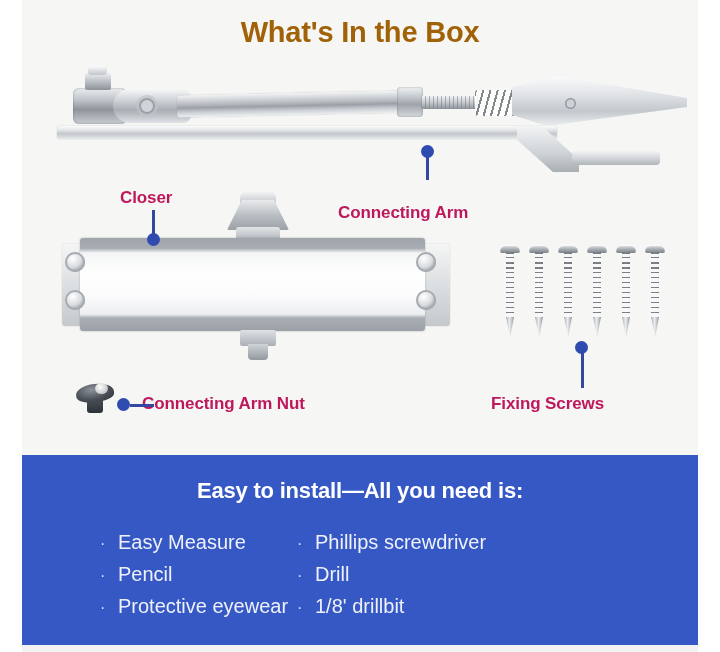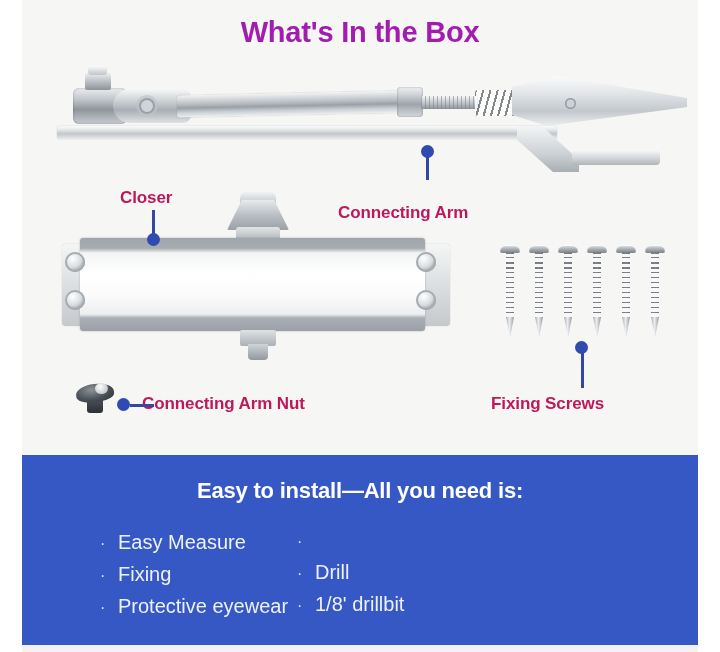--- a/index.html
+++ b/index.html
@@ -32,21 +32,21 @@
   
   .title {
     position: absolute;
     left: 0;
     top: 16px;
     width: 676px;
     text-align: center;
     font-size: 29px;
     font-weight: bold;
     letter-spacing: -0.2px;
-    color: #a21caf;
+    color: #a16207;
   }
 
   
   .label {
     position: absolute;
     font-size: 17px;
     font-weight: bold;
     color: #be185d;
     white-space: nowrap;
     letter-spacing: -0.1px;
@@ -461,31 +461,32 @@
 
     <div class="panel-cols">
 
       <div class="panel-col left">
         <div class="need-item">
           <span class="need-bullet">·</span>
           <span>Easy Measure</span>
         </div>
         <div class="need-item">
           <span class="need-bullet">·</span>
-          <span>Fixing</span>
+          <span>Pencil</span>
         </div>
         <div class="need-item">
           <span class="need-bullet">·</span>
           <span>Protective eyewear</span>
         </div>
       </div>
 
       <div class="panel-col right">
         <div class="need-item">
           <span class="need-bullet">·</span>
+          <span>Phillips screwdriver</span>
         </div>
         <div class="need-item">
           <span class="need-bullet">·</span>
           <span>Drill</span>
         </div>
         <div class="need-item">
           <span class="need-bullet">·</span>
           <span>1/8' drillbit</span>
         </div>
       </div>

